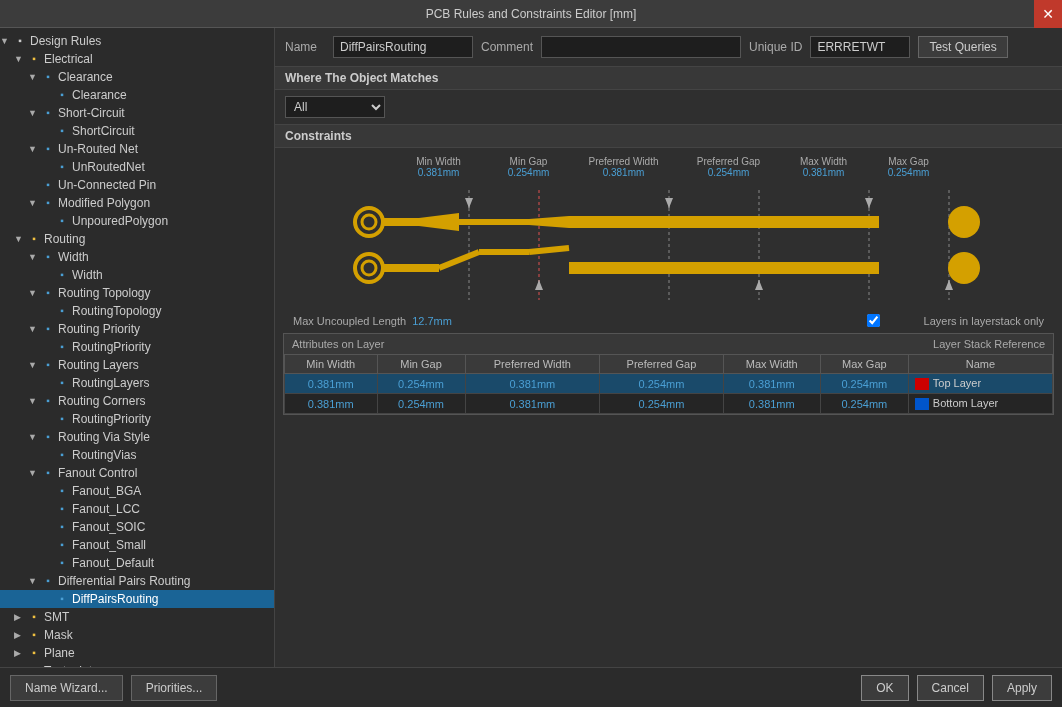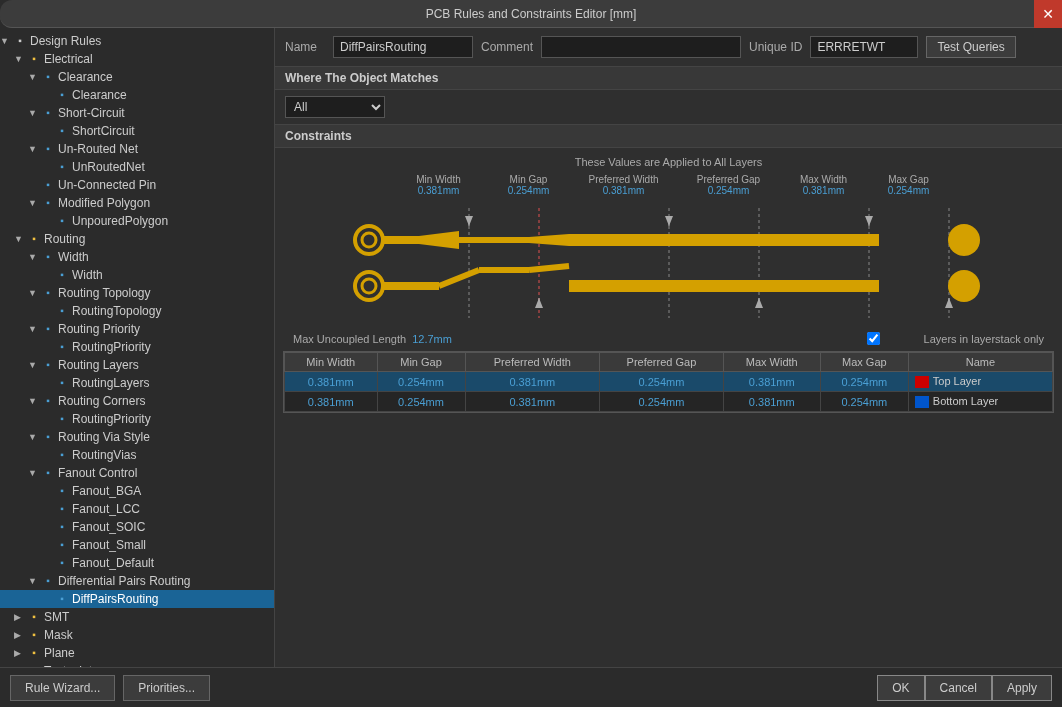--- a/index.html
+++ b/index.html
@@ -8,21 +8,20 @@
     .title-bar {
       background: #3c3c3c;
       display: flex;
       align-items: center;
       justify-content: center;
       height: 28px;
       position: relative;
       color: #ccc;
       font-size: 12px;
       border-bottom: 1px solid #555;
-      border-radius: 12px;
     }
     .title-bar .close-btn {
       position: absolute;
       right: 0;
       top: 0;
       width: 28px;
       height: 28px;
       background: #c0392b;
       color: white;
       display: flex;
@@ -97,21 +96,21 @@
     .header-input {
       background: #1e1e1e;
       border: 1px solid #555;
       color: #ccc;
       padding: 2px 6px;
       font-size: 12px;
       height: 22px;
     }
     .header-input-name { width: 140px; }
     .header-input-comment { width: 200px; }
-    .header-input-uid { width: 108px; }
+    .header-input-uid { width: 100px; }
     .test-queries-btn {
       background: #3c3c3c;
       border: 1px solid #666;
       color: #ccc;
       padding: 2px 10px;
       font-size: 12px;
       cursor: pointer;
       height: 22px;
     }
 
@@ -217,21 +216,21 @@
       height: 40px;
       background: #2b2b2b;
       border-top: 1px solid #444;
       display: flex;
       align-items: center;
       padding: 0 10px;
       gap: 8px;
       justify-content: space-between;
     }
     .bottom-left { display: flex; gap: 8px; }
-    .bottom-right { display: flex; }
+    .bottom-right { display: flex; gap: 8px; }
     .bottom-btn {
       background: #3c3c3c;
       border: 1px solid #666;
       color: #ccc;
       padding: 4px 14px;
       font-size: 12px;
       cursor: pointer;
       height: 26px;
     }
     .bottom-btn.primary {
@@ -487,21 +486,20 @@
       <select class="dropdown-select">
         <option>All</option>
       </select>
     </div>
 
     <div class="section-header">
       <span>Constraints</span>
     </div>
 
     <div class="constraints-section">
-      <div class="constraints-title">These Values are Applied to All Layers</div>
 
       <div style="display:flex; justify-content:center; gap:0; margin-bottom:2px; padding: 0 40px;">
         <div style="width:100px; text-align:center; font-size:10px; color:#aaa;">
           <span>Min Width</span><br>
           <span style="color:#4a9fd4;">0.381mm</span>
         </div>
         <div style="width:80px; text-align:center; font-size:10px; color:#aaa;">
           <span>Min Gap</span><br>
           <span style="color:#4a9fd4;">0.254mm</span>
         </div>
@@ -593,20 +591,24 @@
           <span style="font-size:11px; color:#aaa;">Max Uncoupled Length</span>
           <span style="font-size:11px; color:#4a9fd4;">12.7mm</span>
         </div>
         <div style="display:flex; align-items:center; gap:4px;">
           <input type="checkbox" checked="" style="cursor: pointer;">
           <span style="font-size:11px; color:#aaa;margin-left:40px;">Layers in layerstack only</span>
         </div>
       </div>
 
       <div class="attributes-table-wrapper">
+        <div class="attributes-header">
+          <span>Attributes on Layer</span>
+          <span class="layer-stack-ref">Layer Stack Reference</span>
+        </div>
         <table>
           <thead>
             <tr>
               <th>Min Width</th>
               <th>Min Gap</th>
               <th>Preferred Width</th>
               <th>Preferred Gap</th>
               <th>Max Width</th>
               <th>Max Gap</th>
               <th>Name</th>
@@ -633,21 +635,21 @@
               </tr>
             </tbody>
         </table>
       </div>
     </div>
   </div>
 </div>
 
 <div class="bottom-bar">
   <div class="bottom-left">
-    <button class="bottom-btn">Rule Wizard...</button>
+    <button class="bottom-btn">Name Wizard...</button>
     <button class="bottom-btn">Priorities...</button>
   </div>
   <div class="bottom-right">
     <button class="bottom-btn primary">OK</button>
     <button class="bottom-btn primary">Cancel</button>
     <button class="bottom-btn primary">Apply</button>
   </div>
 </div>
 
 </body></html>

